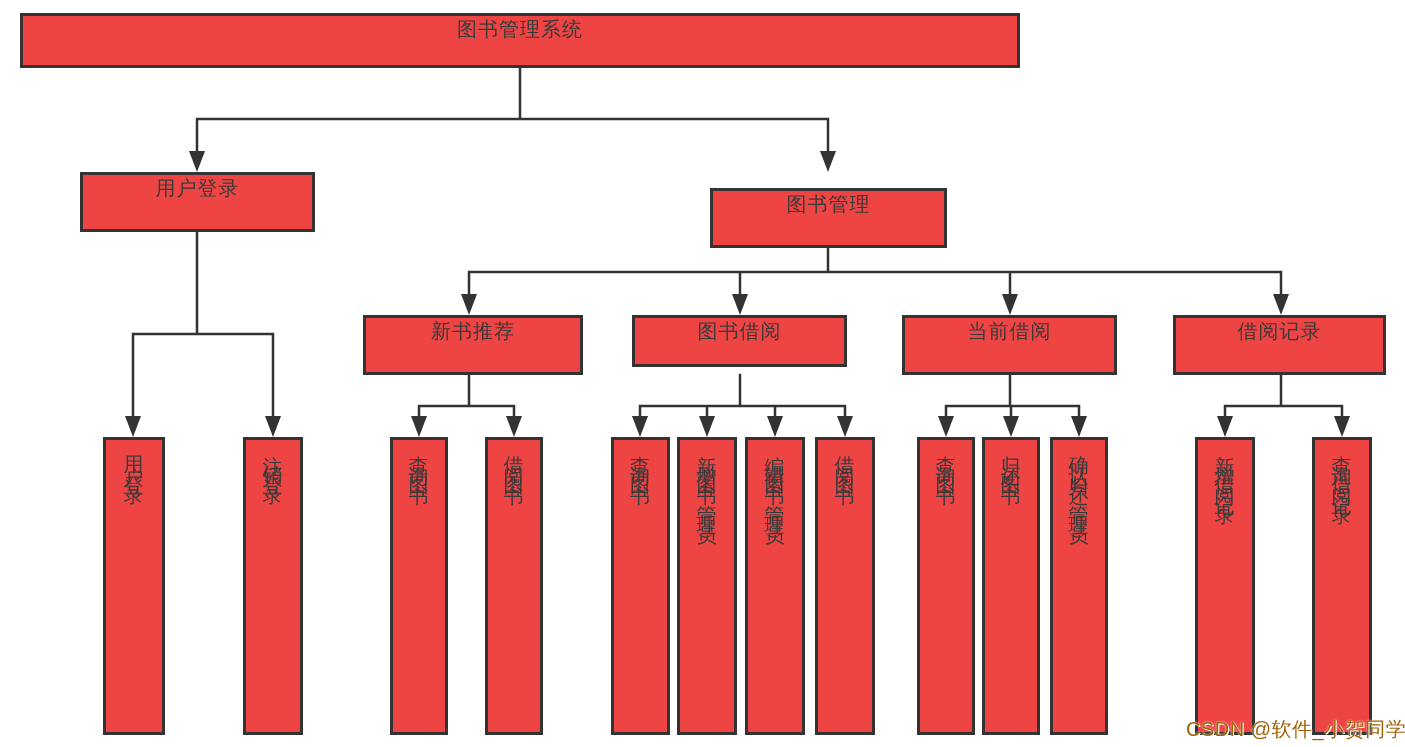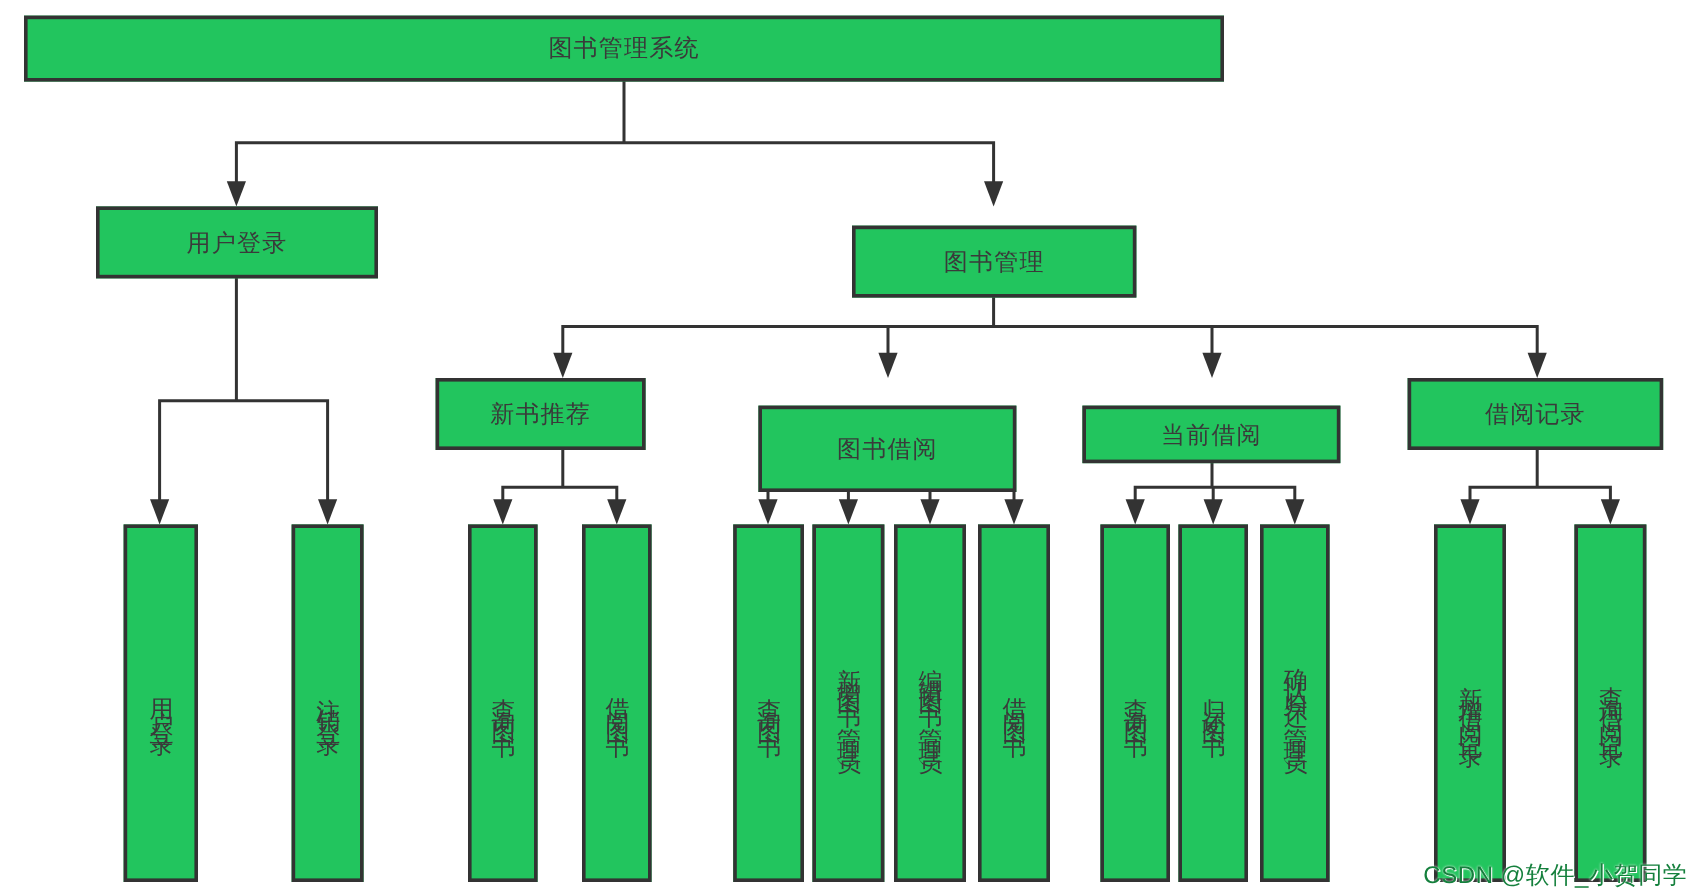--- a/index.html
+++ b/index.html
@@ -14,23 +14,23 @@
   .connectors {
     position: absolute;
     left: 0; top: 0;
     width: 1405px; height: 747px;
     z-index: 1;
   }
   .node {
     position: absolute;
     box-sizing: border-box;
     border: 3px solid #333333;
-    background: #22c55e;
+    background: #ef4444;
     display: flex;
-    align-items: center;
+    align-items: flex-start;
     justify-content: center;
     color: #3a3a3a;
     z-index: 2;
   }
   .hlabel {
     font-size: 20px;
     letter-spacing: 1px;
     white-space: nowrap;
   }
   .vlabel {
@@ -39,21 +39,21 @@
     font-size: 20px;
     letter-spacing: 10px;
     line-height: 1;
     white-space: nowrap;
   }
   .watermark {
     position: absolute;
     left: 1186px;
     top: 716px;
     font-size: 20px;
-    color: #15803d;
+    color: #a16207;
     letter-spacing: 0.5px;
     white-space: nowrap;
     z-index: 3;
     text-shadow: 0 0 2px #ffffff, 1px 1px 0 #ffffff;
   }
 </style>
 </head>
 <body>
 
 <div class="canvas">
@@ -102,27 +102,27 @@
     <span class="hlabel">图书管理系统</span>
   </div>
 
   <div class="node" style="left:80px; top:172px; width:235px; height:60px;">
     <span class="hlabel">用户登录</span>
   </div>
   <div class="node" style="left:710px; top:188px; width:237px; height:60px;">
     <span class="hlabel">图书管理</span>
   </div>
 
-  <div class="node" style="left:363px; top:315px; width:175px; height:60px;">
+  <div class="node" style="left:363px; top:315px; width:220px; height:60px;">
     <span class="hlabel">新书推荐</span>
   </div>
-  <div class="node" style="left:632px; top:315px; width:215px; height:72px;margin-top:23px;">
+  <div class="node" style="left:632px; top:315px; width:215px; height:52px;">
     <span class="hlabel">图书借阅</span>
   </div>
-  <div class="node" style="left:902px; top:315px; width:215px; height:48px;margin-top:23px;">
+  <div class="node" style="left:902px; top:315px; width:215px; height:60px;">
     <span class="hlabel">当前借阅</span>
   </div>
   <div class="node" style="left:1173px; top:315px; width:213px; height:60px;">
     <span class="hlabel">借阅记录</span>
   </div>
 
   <div class="node" style="left:103px; top:437px; width:62px; height:298px;">
     <span class="vlabel">用户登录</span>
   </div>
   <div class="node" style="left:243px; top:437px; width:60px; height:298px;">

